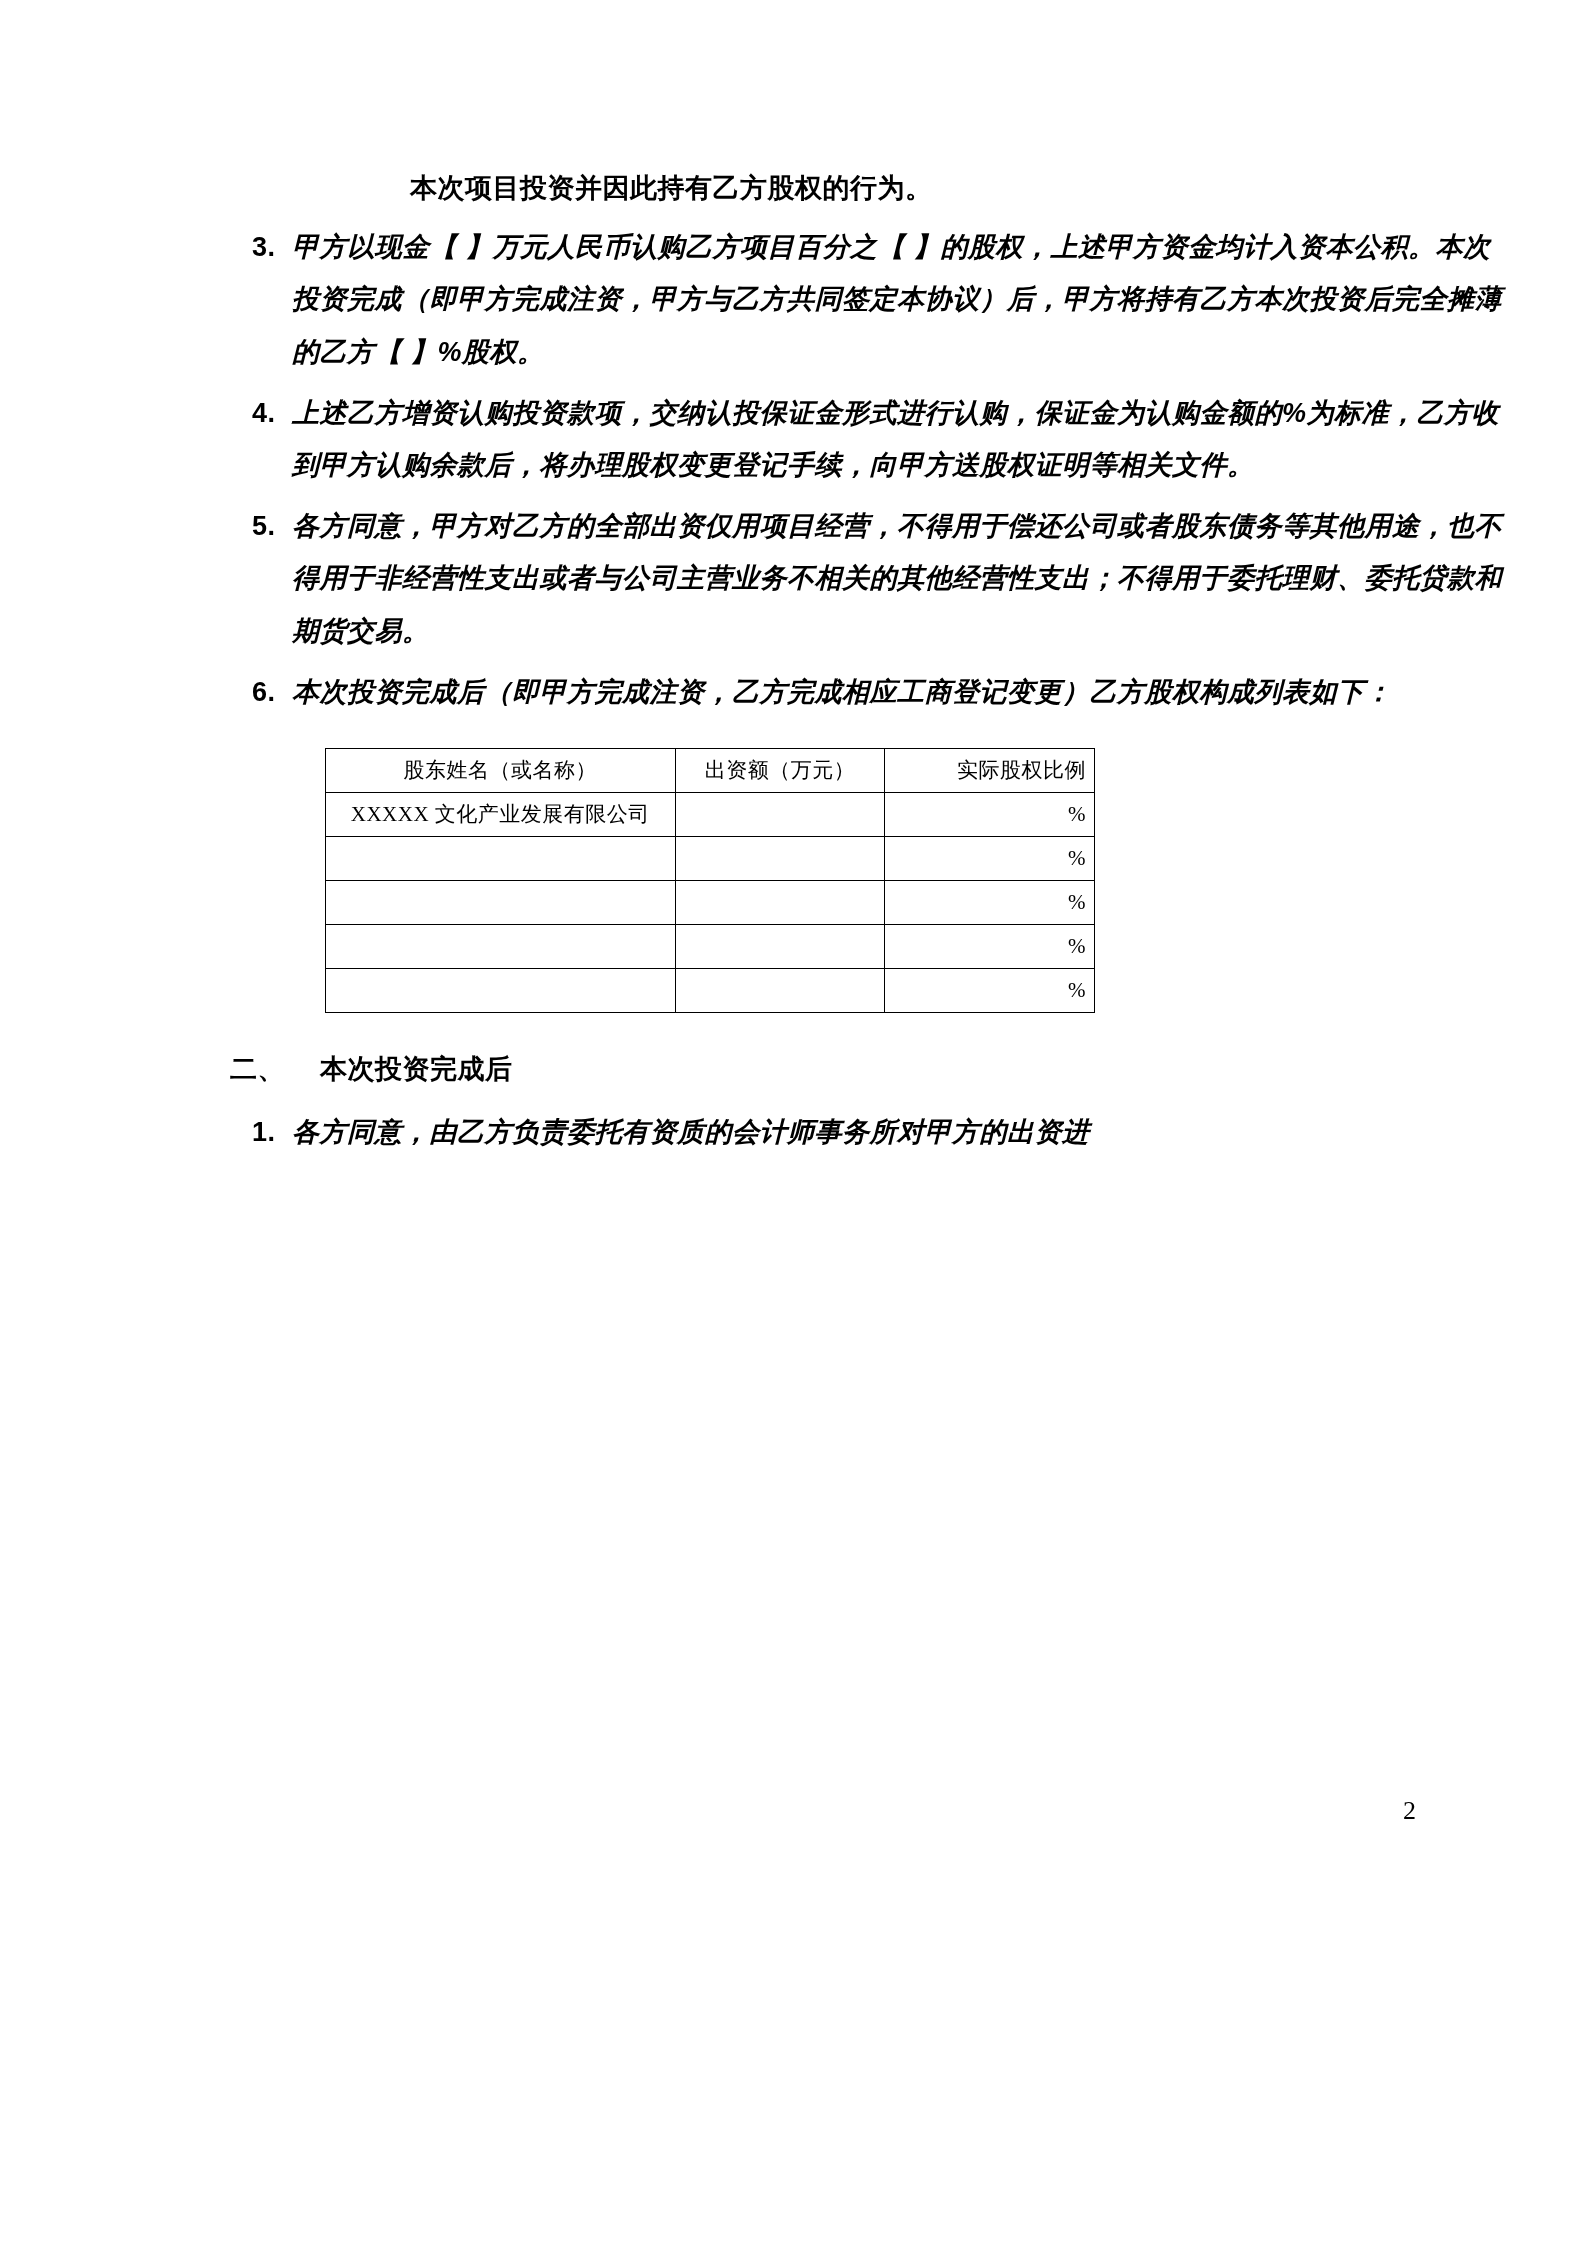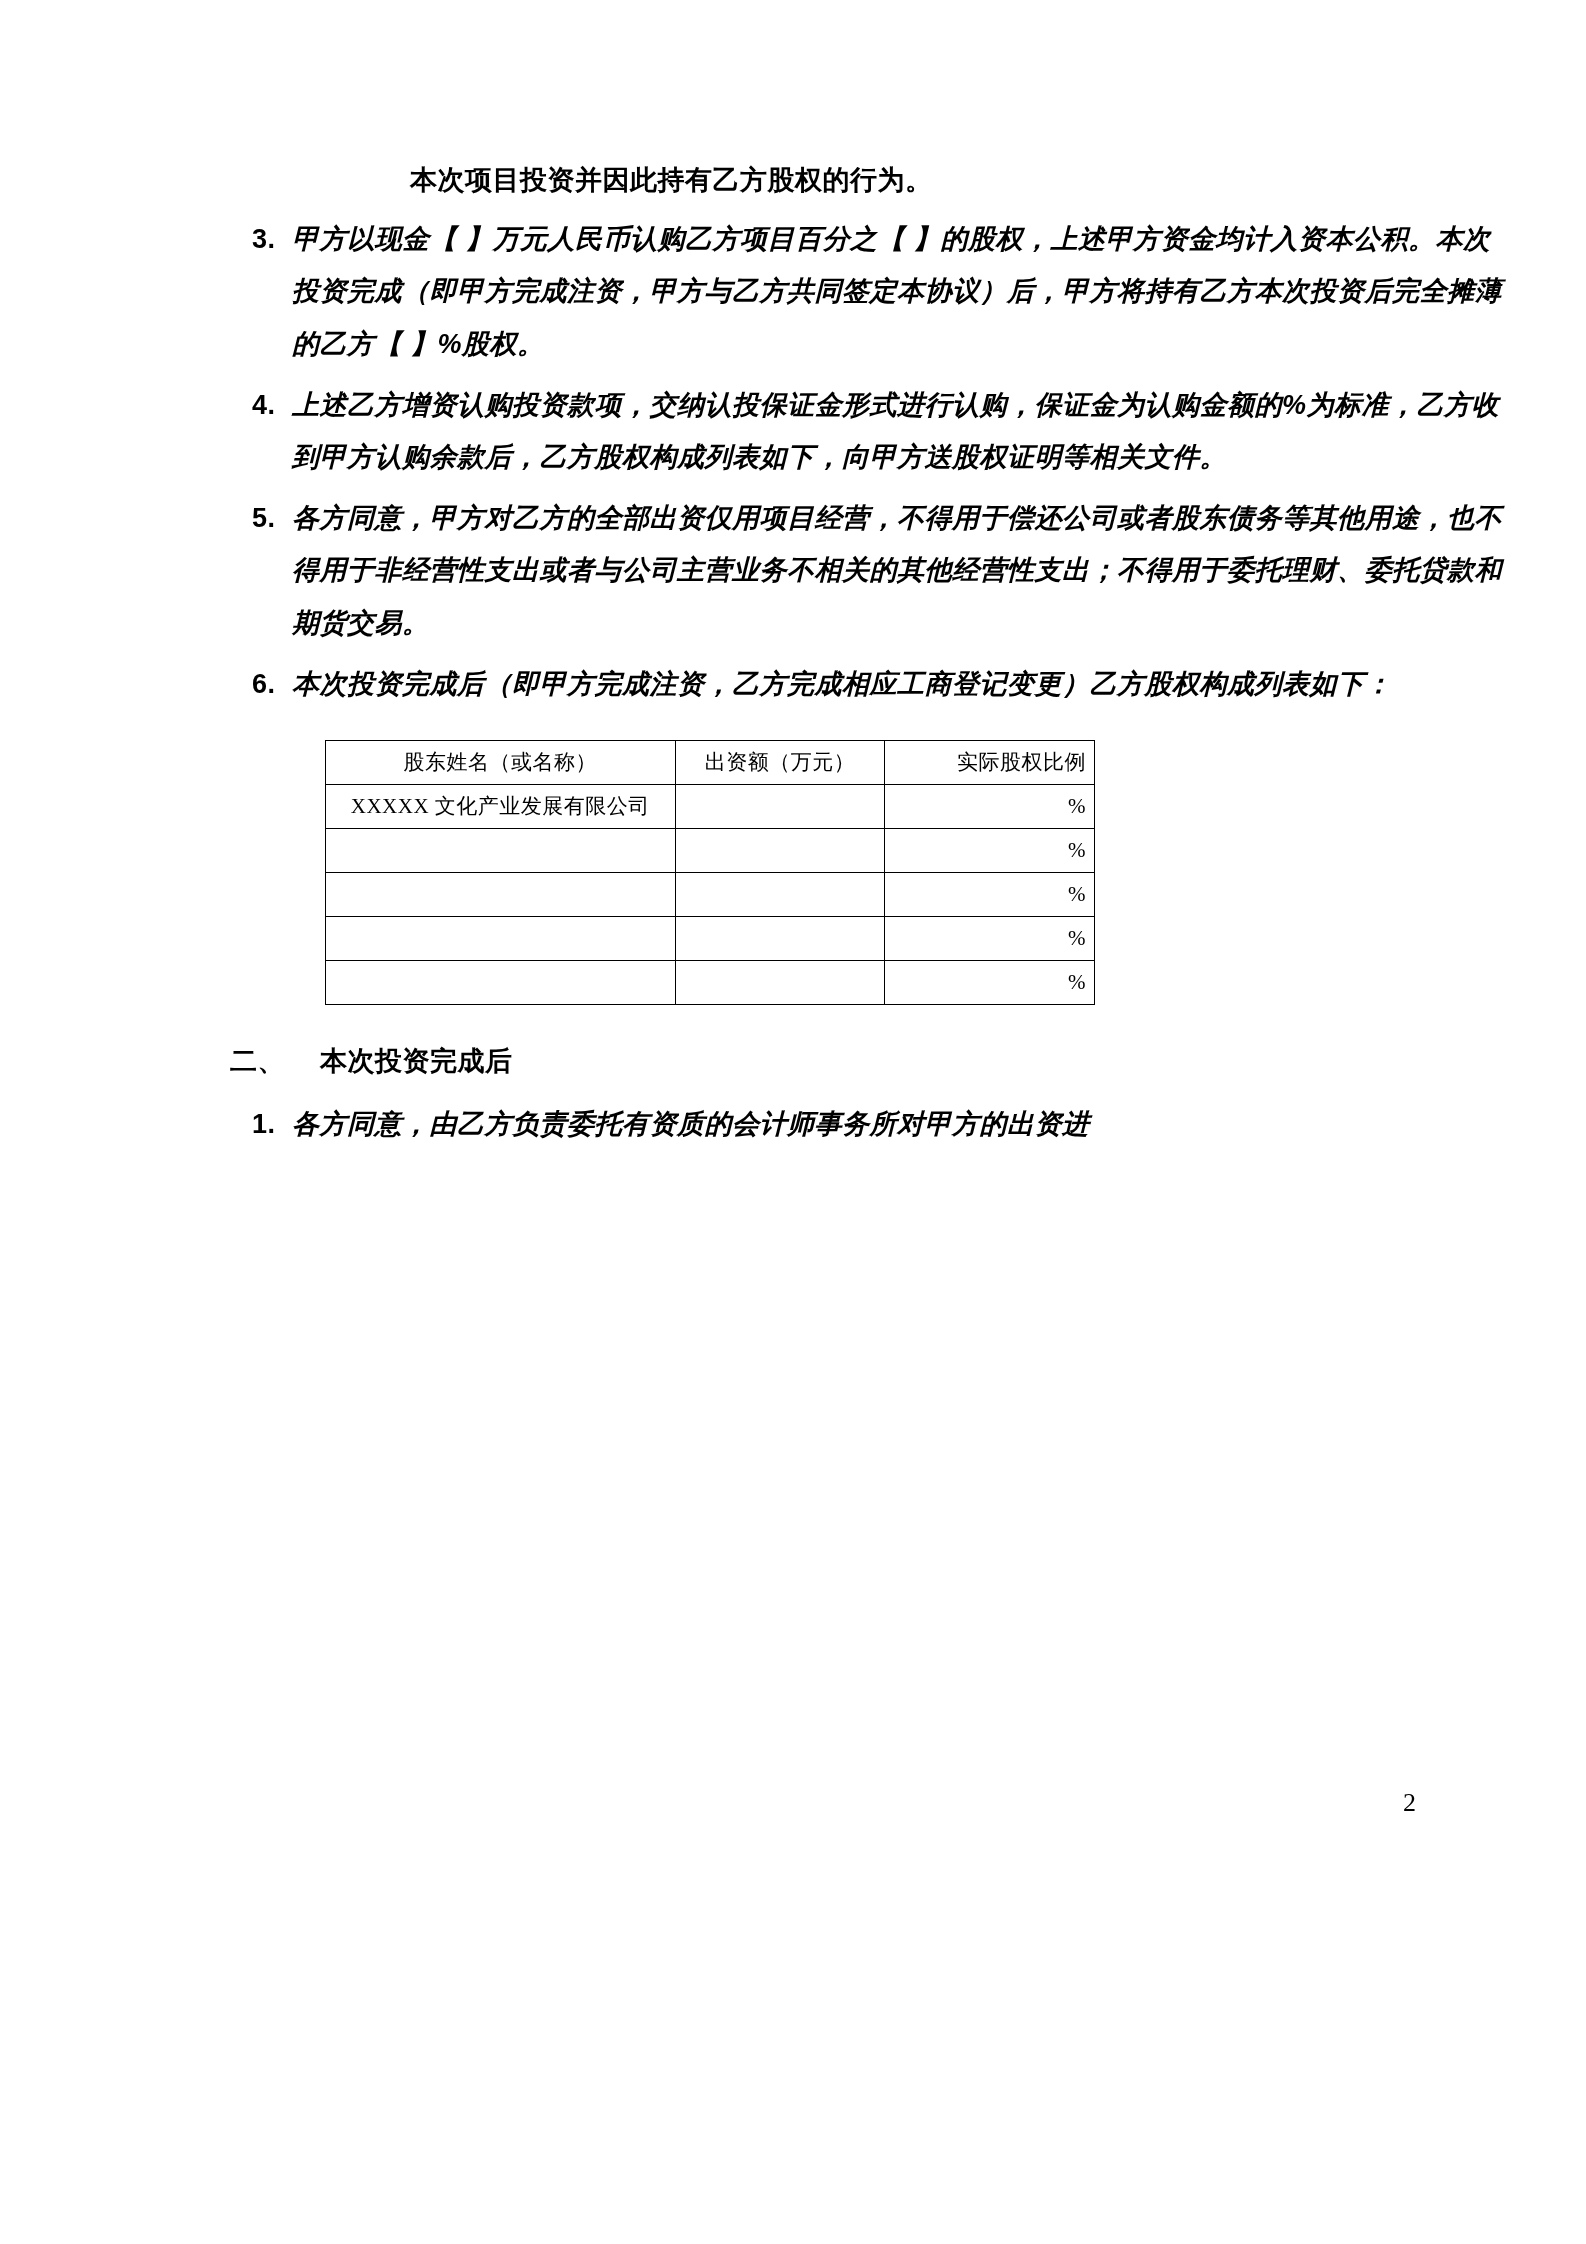--- a/index.html
+++ b/index.html
@@ -8,21 +8,21 @@
     background: #ffffff;
   }
   body {
     font-family: "Liberation Sans", "DejaVu Sans", sans-serif;
     color: #000000;
   }
   .page {
     position: relative;
     width: 1586px;
     height: 1892px;
-    margin: 4px auto;
+    margin: 12px auto;
     background: #ffffff;
     box-sizing: border-box;
     padding: 150px 84px 100px 230px;
   }
   .doc-body {
     font-size: 27px;
     line-height: 1.95;
     font-weight: bold;
     letter-spacing: 0.5px;
   }
@@ -105,21 +105,21 @@
     <div class="list-item">
       <div class="list-num">3.</div>
       <div class="list-text">
         <p>甲方以现金【                】万元人民币认购乙方项目百分之【        】的股权，上述甲方资金均计入资本公积。本次投资完成（即甲方完成注资，甲方与乙方共同签定本协议）后，甲方将持有乙方本次投资后完全摊薄的乙方【      】%股权。</p>
       </div>
     </div>
 
     <div class="list-item">
       <div class="list-num">4.</div>
       <div class="list-text">
-        <p>上述乙方增资认购投资款项，交纳认投保证金形式进行认购，保证金为认购金额的%为标准，乙方收到甲方认购余款后，乙方股权构成列表如下，向甲方送股权证明等相关文件。</p>
+        <p>上述乙方增资认购投资款项，交纳认投保证金形式进行认购，保证金为认购金额的%为标准，乙方收到甲方认购余款后，将办理股权变更登记手续，向甲方送股权证明等相关文件。</p>
       </div>
     </div>
 
     <div class="list-item">
       <div class="list-num">5.</div>
       <div class="list-text">
         <p>各方同意，甲方对乙方的全部出资仅用项目经营，不得用于偿还公司或者股东债务等其他用途，也不得用于非经营性支出或者与公司主营业务不相关的其他经营性支出；不得用于委托理财、委托贷款和期货交易。</p>
       </div>
     </div>
 

